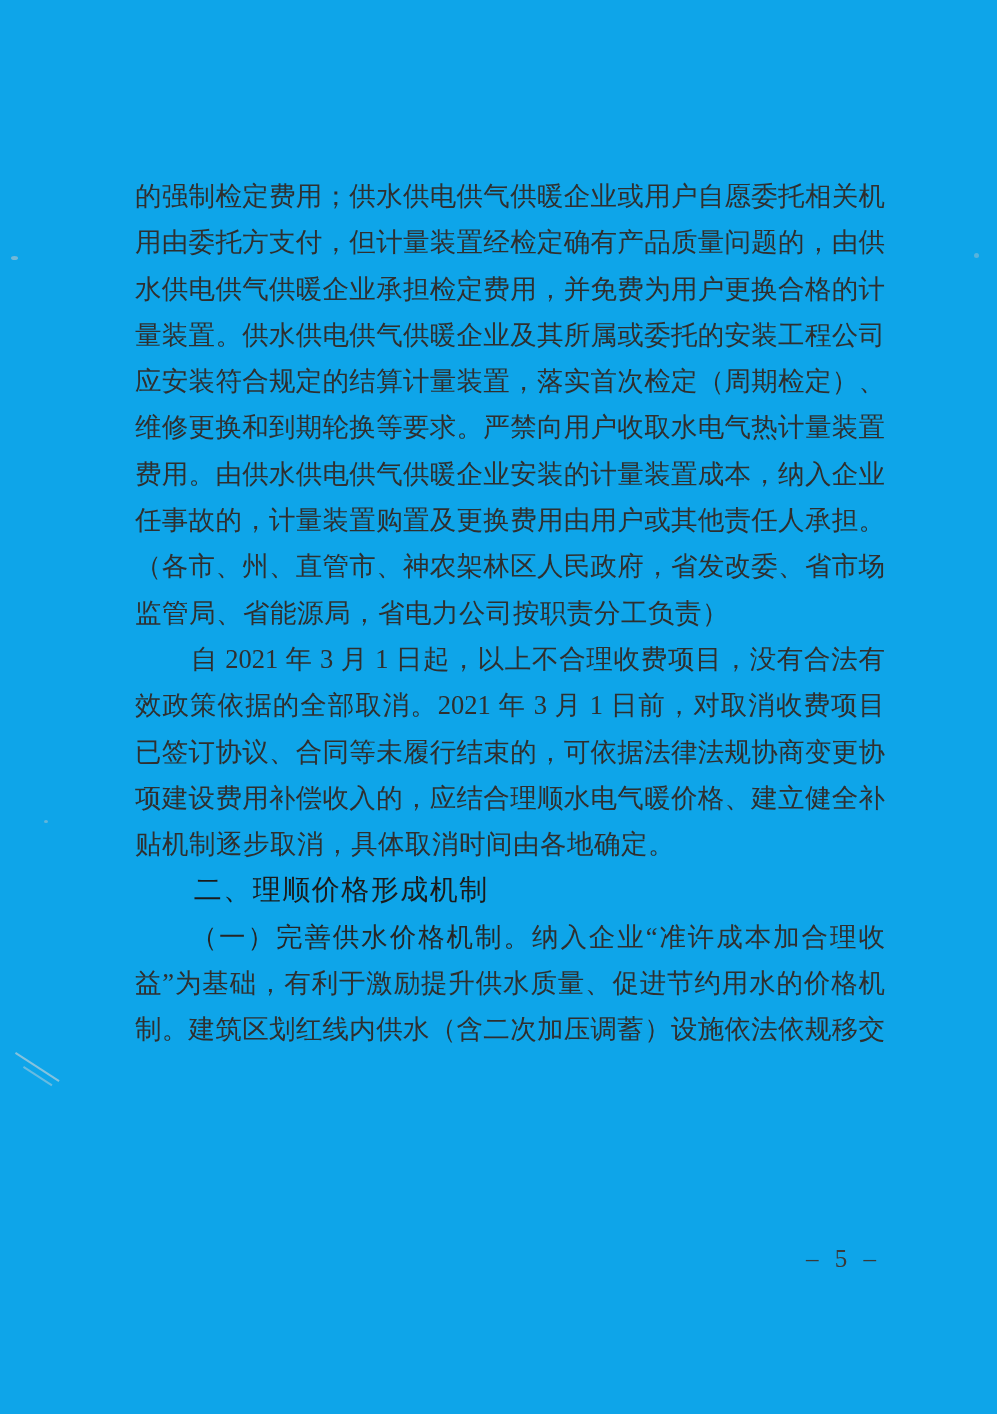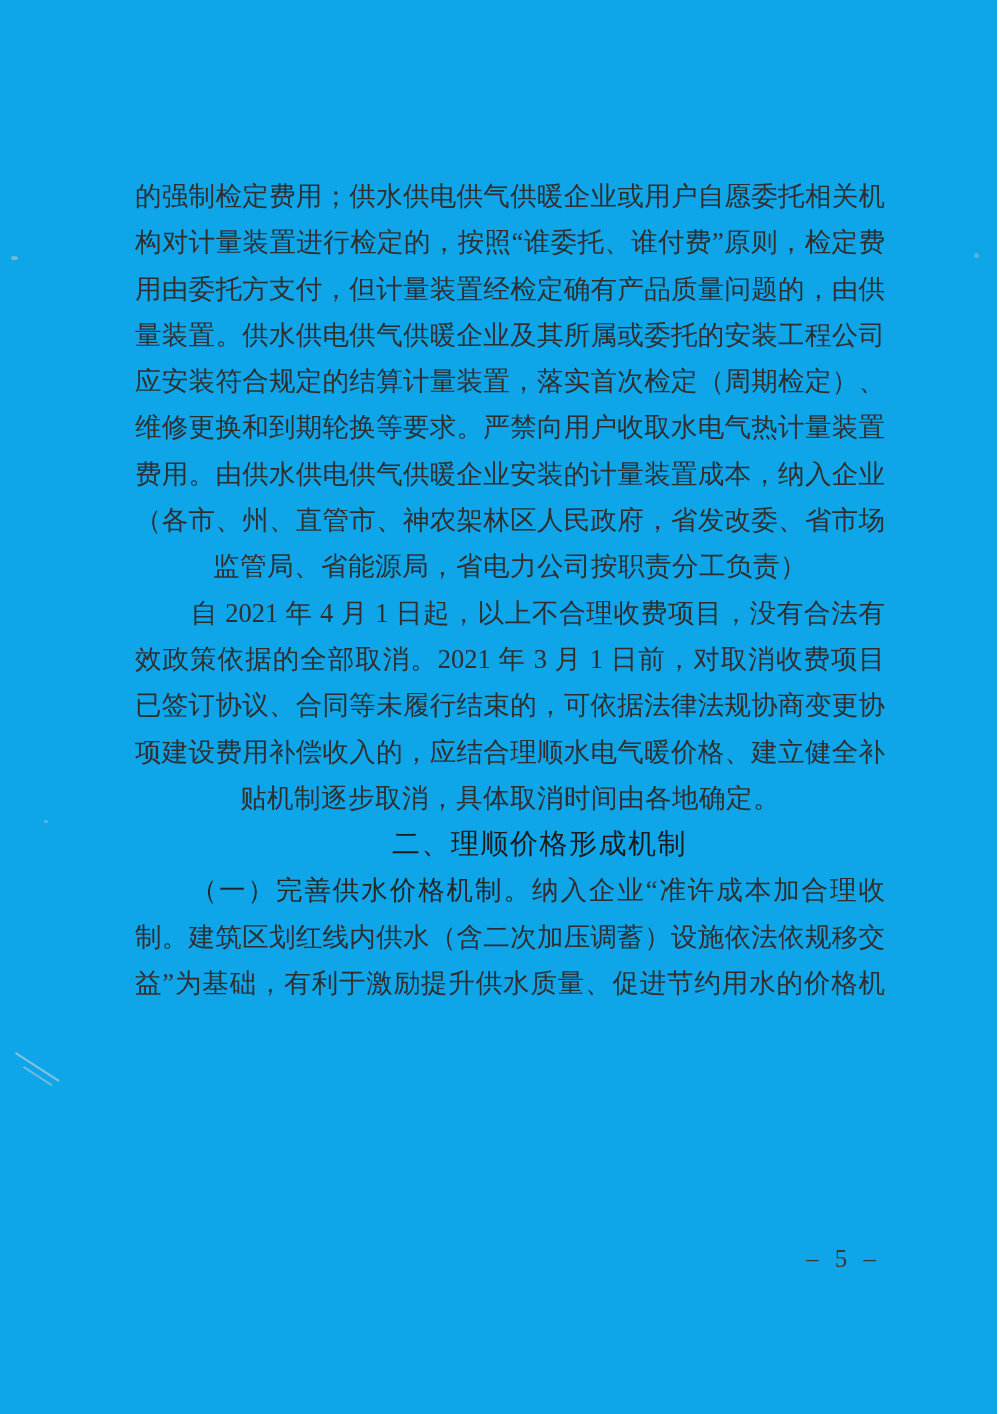--- a/index.html
+++ b/index.html
@@ -22,21 +22,20 @@
     width: 750px;
   }
   .line {
     height: 46.3px;
     line-height: 46.3px;
     font-size: 26.5px;
     color: #2f2f2f;
     white-space: nowrap;
     letter-spacing: 0.5px;
     text-rendering: optimizeLegibility;
-    text-align: center;
   }
   .line.just {
     white-space: normal;
     text-align: justify;
     text-align-last: justify;
     text-justify: inter-character;
     letter-spacing: 0;
   }
   .line.indent {
     text-indent: 2.1em;
@@ -81,37 +80,38 @@
   .smudge-a { left: 16px; top: 1052px; width: 52px; height: 2px; }
   .smudge-b { left: 24px; top: 1066px; width: 34px; height: 2px; opacity: 0.45; }
 </style>
 </head>
 <body>
 
 <div class="page-canvas">
 
   <div class="text-block">
       <div class="line just">的强制检定费用；供水供电供气供暖企业或用户自愿委托相关机</div>
-      <div class="line just">构对计量装置进行检定的，按照“谁委托、谁付费”原则，检定费</div>
       <div class="line just">用由委托方支付，但计量装置经检定确有产品质量问题的，由供</div>
+      <div class="line just">水供电供气供暖企业承担检定费用，并免费为用户更换合格的计</div>
       <div class="line just">量装置。供水供电供气供暖企业及其所属或委托的安装工程公司</div>
       <div class="line just">应安装符合规定的结算计量装置，落实首次检定（周期检定）、</div>
       <div class="line just">维修更换和到期轮换等要求。严禁向用户收取水电气热计量装置</div>
       <div class="line just">费用。由供水供电供气供暖企业安装的计量装置成本，纳入企业</div>
+      <div class="line just">任事故的，计量装置购置及更换费用由用户或其他责任人承担。</div>
       <div class="line just">（各市、州、直管市、神农架林区人民政府，省发改委、省市场</div>
       <div class="line">监管局、省能源局，省电力公司按职责分工负责）</div>
-      <div class="line just indent">自 2021 年 4 月 1 日起，以上不合理收费项目，没有合法有</div>
+      <div class="line just indent">自 2021 年 3 月 1 日起，以上不合理收费项目，没有合法有</div>
       <div class="line just">效政策依据的全部取消。2021 年 3 月 1 日前，对取消收费项目</div>
       <div class="line just">已签订协议、合同等未履行结束的，可依据法律法规协商变更协</div>
       <div class="line just">项建设费用补偿收入的，应结合理顺水电气暖价格、建立健全补</div>
       <div class="line">贴机制逐步取消，具体取消时间由各地确定。</div>
       <div class="line indent heading">二、理顺价格形成机制</div>
       <div class="line just indent"><span class="kaiti">（一）完善供水价格机制。</span><span>纳入企业“准许成本加合理收</span></div>
+      <div class="line just">益”为基础，有利于激励提升供水质量、促进节约用水的价格机</div>
       <div class="line just">制。建筑区划红线内供水（含二次加压调蓄）设施依法依规移交</div>
-      <div class="line just">益”为基础，有利于激励提升供水质量、促进节约用水的价格机</div>
     </div>
 
   <div class="page-number">– 5 –</div>
 
   <span class="speck speck-left"></span>
   <span class="speck speck-right"></span>
   <span class="speck speck-mid"></span>
   <span class="smudge smudge-a"></span>
   <span class="smudge smudge-b"></span>
 

